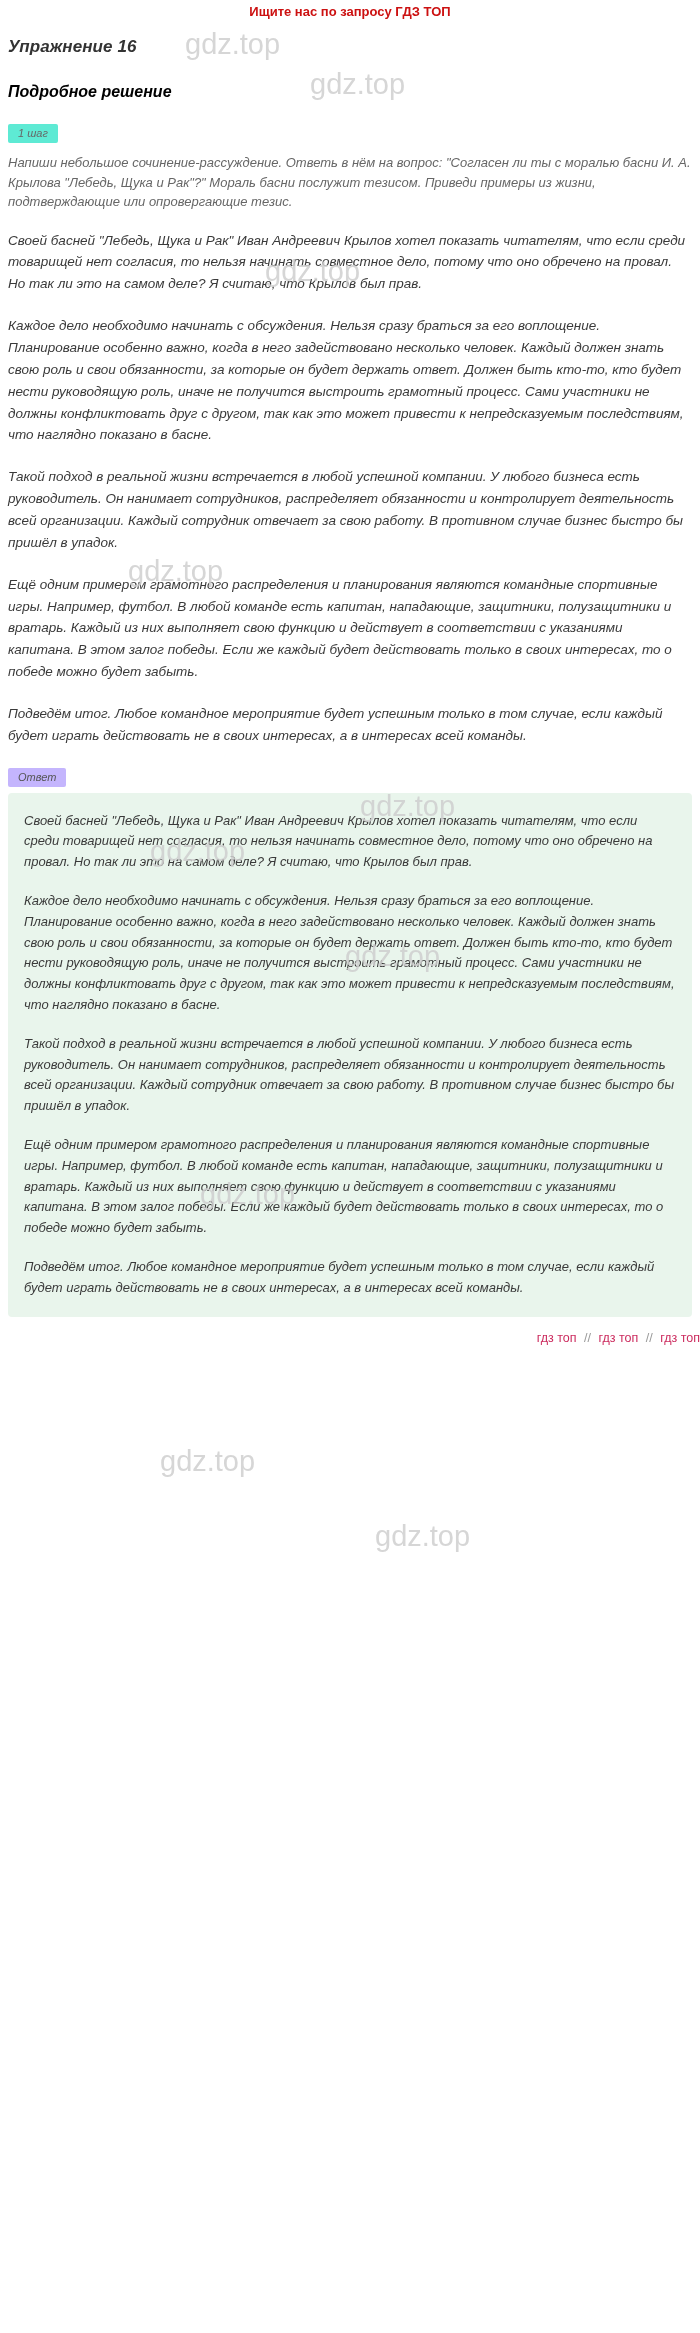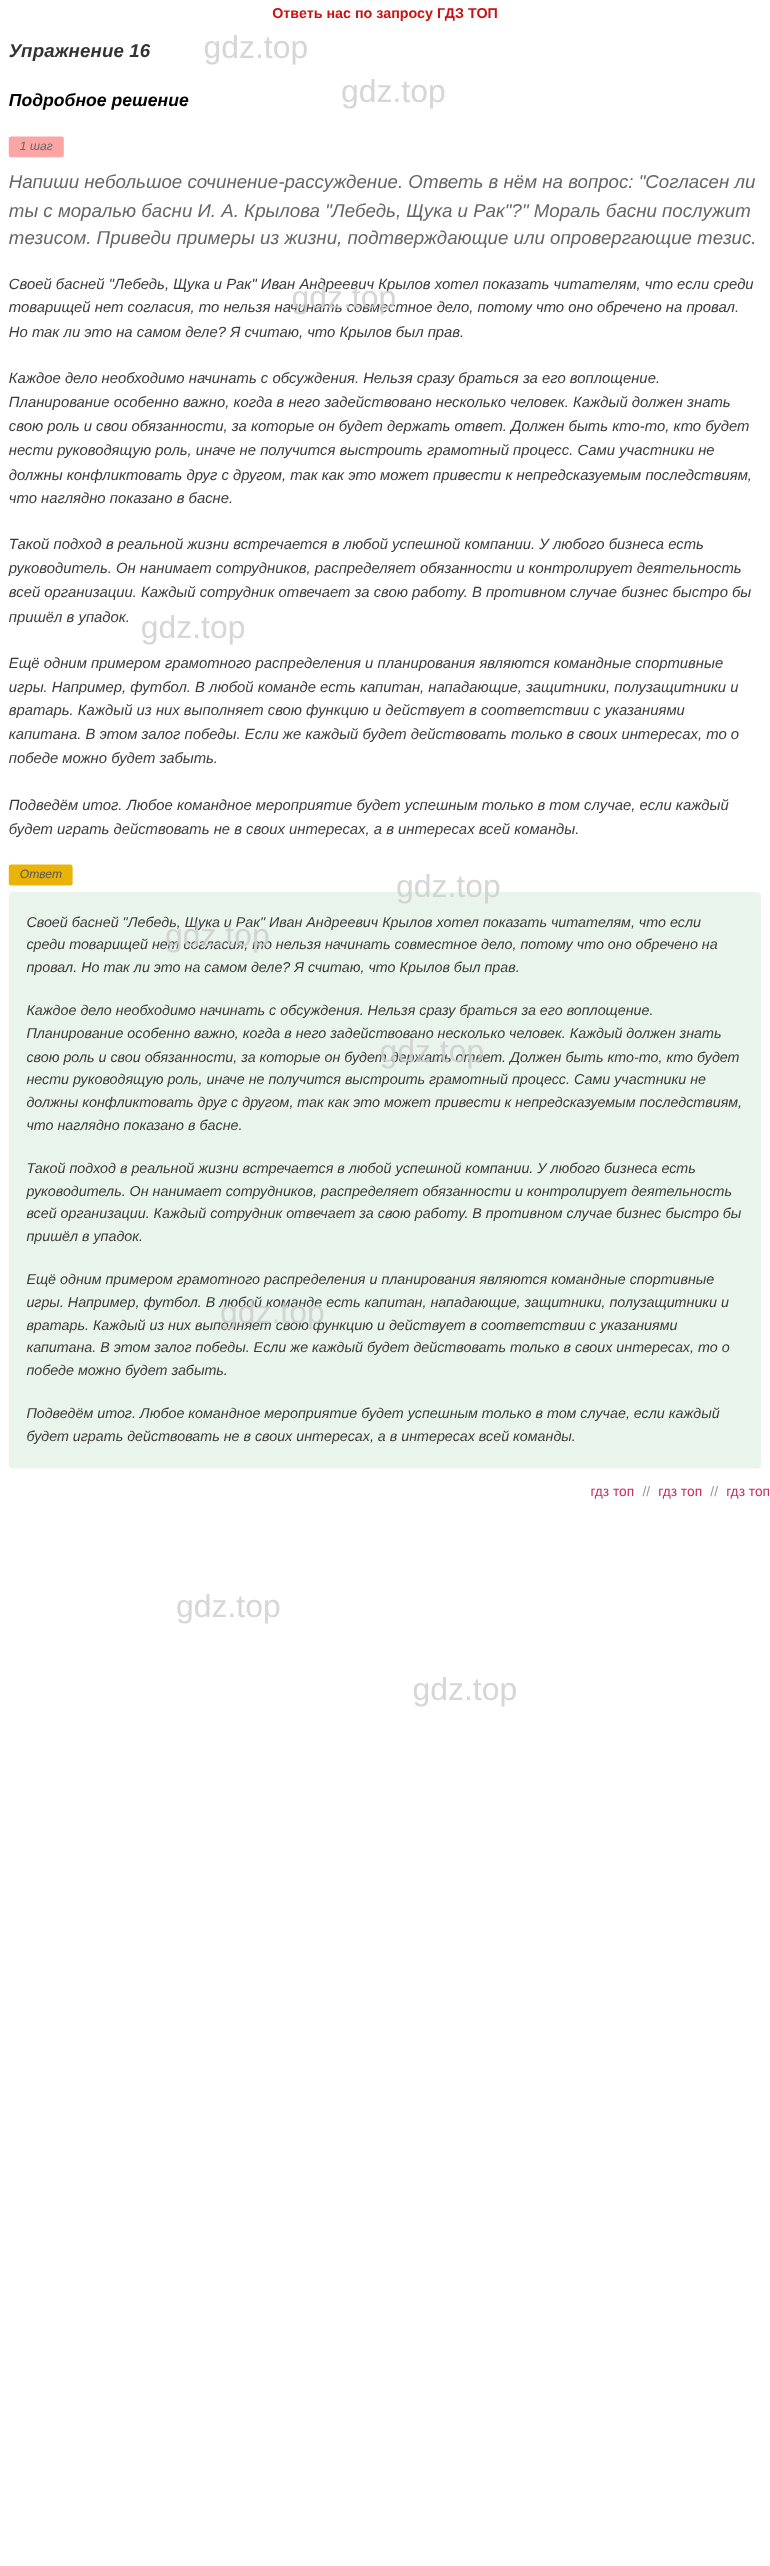--- a/index.html
+++ b/index.html
@@ -44,38 +44,38 @@
     letter-spacing: 0.1px;
   }
   .section-title {
     font-size: 16px;
     font-weight: bold;
     color: #000000;
     margin: 0 0 22px 0;
   }
   .step-badge {
     display: inline-block;
-    background: #fca5a5;
+    background: #5eead4;
     color: #666;
     font-size: 11px;
     padding: 3px 10px 4px 10px;
     border-radius: 2px;
     margin-bottom: 10px;
   }
   .answer-badge {
     display: inline-block;
-    background: #eab308;
+    background: #c4b5fd;
     color: #555;
     font-size: 11px;
     padding: 3px 10px 4px 10px;
     border-radius: 2px;
     margin-bottom: 0px;
   }
   .task-text {
-    font-size: 17px;
+    font-size: 13px;
     line-height: 1.5;
     color: #666;
     margin: 0 0 18px 0;
   }
   .task-text p { margin: 0; }
   .body-p {
     font-size: 13.5px;
     line-height: 1.62;
     color: #3a3a3a;
     margin: 0 0 20px 0;
@@ -116,21 +116,21 @@
     white-space: nowrap;
     font-weight: 400;
   }
 </style>
 </head>
 <body>
 
 <div class="page">
 
   <div class="top-banner">
-    <a href="#">Ответь нас по запросу ГДЗ ТОП</a>
+    <a href="#">Ищите нас по запросу ГДЗ ТОП</a>
   </div>
 
   <div class="content">
 
     <div class="ex-title">Упражнение 16</div>
 
     <div class="section-title">Подробное решение</div>
 
     <div class="step-badge">1 шаг</div>
 

